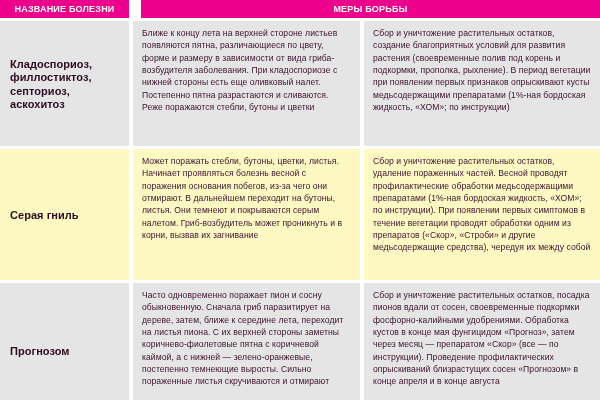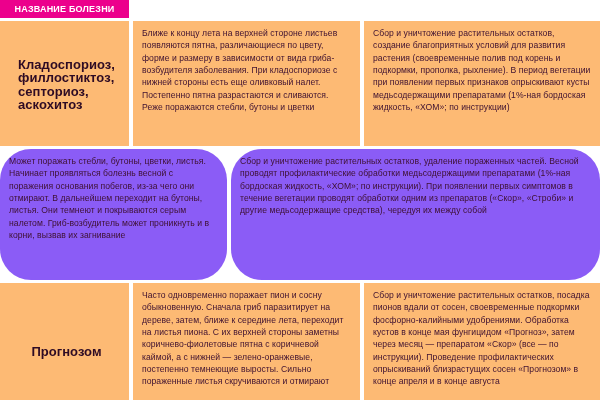--- a/index.html
+++ b/index.html
@@ -73,65 +73,68 @@
     line-height: 12.35px;
     letter-spacing: 0.05px;
   }
 
   
   .c1 { flex: 0 0 129px; }
   .c2 { flex: 0 0 227px; }
   .c3 { flex: 1 1 auto; }
 
   
-  .shade-light { background: #fdba74; }
-  .shade-dark  { background: #8b5cf6; border-radius: 31px; }
+  .shade-light { background: #e5e5e5; }
+  .shade-dark  { background: #fef9c3; }
 
   
   .cell.c1 {
     display: flex;
     align-items: center;
     font-weight: bold;
-    font-size: 13px;
+    font-size: 11px;
     line-height: 13.5px;
     padding-left: 10px;
     padding-right: 6px;
     color: #2e0b24;
-    justify-content: center;
   }
   .cell.c1 .name-lines {
     display: block;
     white-space: pre-line;
   }
 
   .cell.c2, .cell.c3 { white-space: pre-line; }
 </style>
 </head>
 <body>
 
 <div class="table-wrap">
 
   <div class="thead">
     <div class="th c1">НАЗВАНИЕ БОЛЕЗНИ</div>
+    <div class="th c3">МЕРЫ БОРЬБЫ</div>
   </div>
 
   <div class="tbody">
 
     <div class="row r1">
       <div class="cell c1 shade-light">
         <span class="name-lines">Кладоспориоз,
 филлостиктоз,
 септориоз,
 аскохитоз</span>
       </div>
       <div class="cell c2 shade-light">Ближе к концу лета на верхней стороне листьев появляются пятна, различающиеся по цвету, форме и размеру в зависимости от вида гриба-возбудителя заболевания. При кладоспориозе с нижней стороны есть еще оливковый налет. Постепенно пятна разрастаются и сливаются. Реже поражаются стебли, бутоны и цветки</div>
       <div class="cell c3 shade-light">Сбор и уничтожение растительных остатков, создание благоприятных условий для развития растения (своевременные полив под корень и подкормки, прополка, рыхление). В период вегетации при появлении первых признаков опрыскивают кусты медьсодержащими препаратами (1%-ная бордоская жидкость, «ХОМ»; по инструкции)</div>
     </div>
 
     <div class="row r2">
+      <div class="cell c1 shade-dark">
+        <span class="name-lines">Серая гниль</span>
+      </div>
       <div class="cell c2 shade-dark">Может поражать стебли, бутоны, цветки, листья. Начинает проявляться болезнь весной с поражения основания побегов, из-за чего они отмирают. В дальнейшем переходит на бутоны, листья. Они темнеют и покрываются серым налетом. Гриб-возбудитель может проникнуть и в корни, вызвав их загнивание</div>
       <div class="cell c3 shade-dark">Сбор и уничтожение растительных остатков, удаление пораженных частей. Весной проводят профилактические обработки медьсодержащими препаратами (1%-ная бордоская жидкость, «ХОМ»; по инструкции). При появлении первых симптомов в течение вегетации проводят обработки одним из препаратов («Скор», «Строби» и другие медьсодержащие средства), чередуя их между собой</div>
     </div>
 
     <div class="row r3">
       <div class="cell c1 shade-light">
         <span class="name-lines">Прогнозом</span>
       </div>
       <div class="cell c2 shade-light">Часто одновременно поражает пион и сосну обыкновенную. Сначала гриб паразитирует на дереве, затем, ближе к середине лета, переходит на листья пиона. С их верхней стороны заметны коричнево-фиолетовые пятна с коричневой каймой, а с нижней — зелено-оранжевые, постепенно темнеющие выросты. Сильно пораженные листья скручиваются и отмирают</div>
       <div class="cell c3 shade-light">Сбор и уничтожение растительных остатков, посадка пионов вдали от сосен, своевременные подкормки фосфорно-калийными удобрениями. Обработка кустов в конце мая фунгицидом «Прогноз», затем через месяц — препаратом «Скор» (все — по инструкции). Проведение профилактических опрыскиваний близрастущих сосен «Прогнозом» в конце апреля и в конце августа</div>

